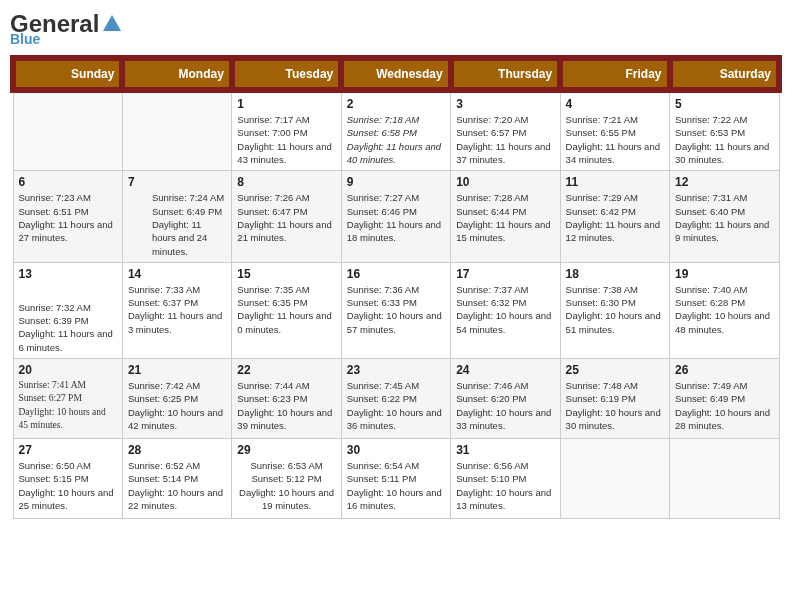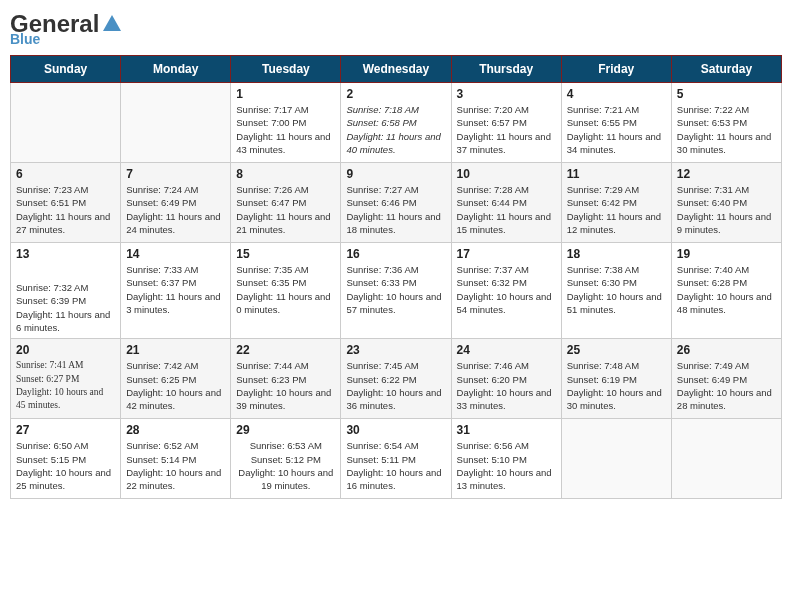--- a/index.html
+++ b/index.html
@@ -31,27 +31,27 @@
     }
     .location {
       font-size: 15px;
       color: #555;
     }
     .calendar {
       width: 100%;
       border-collapse: collapse;
     }
     .calendar th {
-      background-color: #0c4a6e;
+      background-color: #a16207;
       color: white;
       font-size: 12px;
       font-weight: bold;
       padding: 6px 5px;
-      text-align: center;
-      border: 1px solid #7f1d1d;
+      text-align: right;
+      border: 6px solid #7f1d1d;
     }
     .calendar td {
       border: 1px solid #ccc;
       vertical-align: top;
       padding: 4px 5px;
       width: calc(100% / 7);
       height: 80px;
       font-size: 10px;
       color: #333;
       background: #fff;
@@ -142,21 +142,21 @@
       </tr>
       <tr class="row-alt">
         <td>
           <div class="day-number">6</div>
           <div class="day-detail" style="white-space: pre-line;">Sunrise: 7:23 AM
 Sunset: 6:51 PM
 Daylight: 11 hours and 27 minutes.</div>
         </td>
         <td>
           <div class="day-number">7</div>
-          <div class="day-detail" style="white-space: pre-line;">Sunrise: 7:24 AM
+          <div class="day-detail" style="white-space: pre-line; margin-left: 24px;">Sunrise: 7:24 AM
 Sunset: 6:49 PM
 Daylight: 11 hours and 24 minutes.</div>
         </td>
         <td>
           <div class="day-number">8</div>
           <div class="day-detail" style="white-space: pre-line;">Sunrise: 7:26 AM
 Sunset: 6:47 PM
 Daylight: 11 hours and 21 minutes.</div>
         </td>
         <td>

